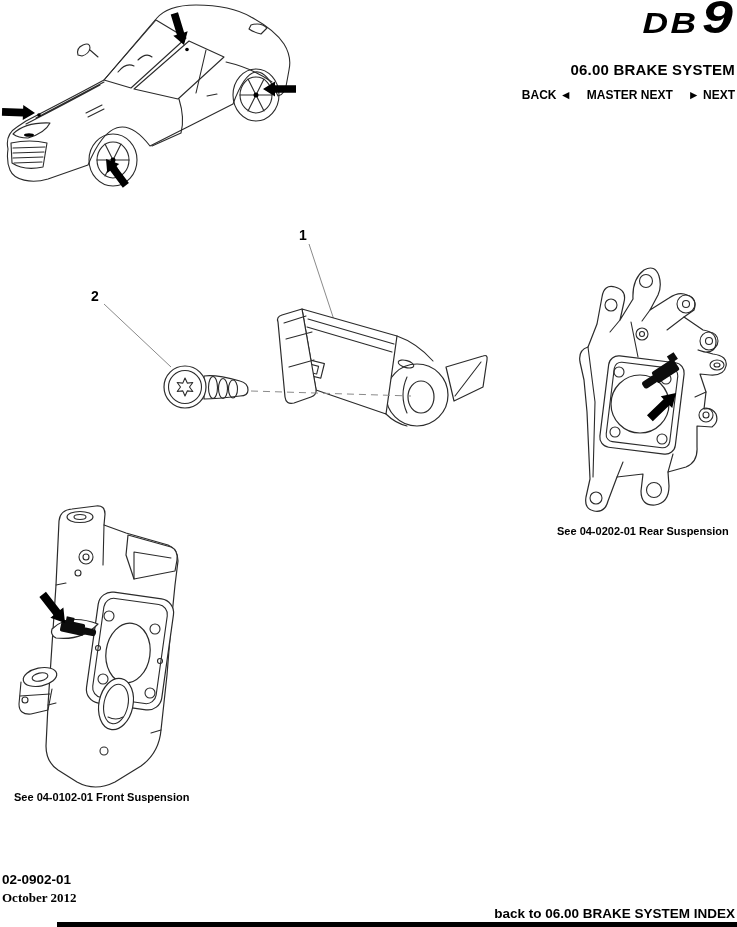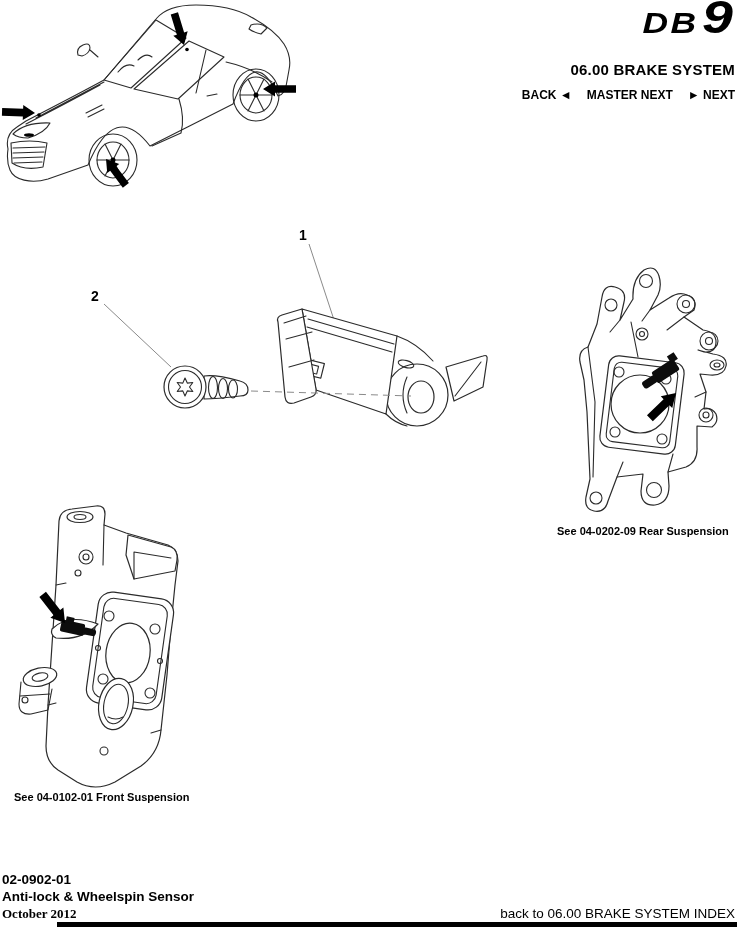--- a/index.html
+++ b/index.html
@@ -20,21 +20,21 @@
 
   
   .caption{position:absolute;font-size:11px;font-weight:bold;white-space:nowrap;}
   #cap-rear{left:557px;top:525px;}
   #cap-front{left:14px;top:791px;}
 
   
   .footer-left{position:absolute;left:2px;top:872px;font-weight:bold;
                font-size:13.5px;line-height:16.5px;white-space:nowrap;}
   .footer-left .date{font-family:Liberation Serif, serif;font-size:13px;margin-top:1px;}
-  .back-link{position:absolute;right:2px;top:906px;font-weight:normal;font-size:13.5px;}
+  .back-link{position:absolute;right:2px;top:906px;font-weight:bold;font-size:13.5px;}
   .bottom-bar{position:absolute;left:57px;top:922px;width:680px;height:5px;background:#000;}
 
   
   #car-svg{left:0;top:0;}
   #diagram-svg{left:55px;top:215px;}
   #rear-svg{left:547px;top:262px;}
   #front-svg{left:8px;top:505px;}
   .ln{fill:none;stroke:#2b2b2b;stroke-width:1.1;stroke-linejoin:round;stroke-linecap:round;}
   .fw{fill:#fff;stroke:#2b2b2b;stroke-width:1.2;stroke-linejoin:round;}
   .blk{fill:#000;stroke:none;}
@@ -178,21 +178,21 @@
     <circle class="ln" cx="119" cy="117" r="5"></circle>
   <circle class="ln" cx="115" cy="177" r="5"></circle>
     <circle class="ln" cx="68" cy="170" r="5"></circle>
   <g transform="rotate(-33 118 110)">
     <rect fill="#0d0d0d" x="106" y="103" width="26" height="13" rx="2"></rect>
     <rect fill="#0d0d0d" x="92" y="106" width="16" height="8" rx="3"></rect>
     <rect fill="#0d0d0d" x="128" y="98" width="8" height="8"></rect>
   </g>
   <use href="#arrowR" class="blk" transform="translate(129,131) rotate(-44) scale(1.1)"></use>
 </svg>
-<div id="cap-rear" class="caption">See 04-0202-09 Rear Suspension</div>
+<div id="cap-rear" class="caption">See 04-0202-01 Rear Suspension</div>
 
 <svg id="front-svg" class="abs" width="200" height="290" viewBox="0 0 200 290">
   <path class="fw" d="M51,16 Q52,5 64,4 L88,1 Q97,0 97,9 L96,20 L118,28 L160,40 Q170,44 170,56
        L167,80 L163,120 L159,170 L153,225 Q151,248 133,261 L107,277
        Q87,287 69,277 L50,265 Q38,257 38,241 L40,200 L44,140 L48,80 Z"></path>
   <path class="fw" d="M120,30 L163,42 Q170,45 169,55 L167,66 L126,74 L118,50 Z"></path>
   <path class="ln" d="M126,47 L163,53 M126,74 L126,47"></path>
   <ellipse class="ln" cx="72" cy="12" rx="13" ry="5.5"></ellipse>
     <ellipse class="ln" cx="72" cy="12" rx="6" ry="2.5"></ellipse>
   <circle class="ln" cx="78" cy="52" r="7"></circle>
@@ -222,17 +222,16 @@
   <ellipse class="fw" cx="108" cy="199" rx="17" ry="26" transform="rotate(12 108 199)"></ellipse>
   <ellipse class="ln" cx="108" cy="199" rx="12" ry="20" transform="rotate(12 108 199)"></ellipse>
   <path class="ln" d="M100,212 Q108,216 115,212"></path>
   <circle class="ln" cx="96" cy="246" r="4"></circle>
   <use href="#arrowR" class="blk" transform="translate(57,118) rotate(52) scale(1.1)"></use>
 </svg>
 <div id="cap-front" class="caption">See 04-0102-01 Front Suspension</div>
 
 <div class="footer-left">
   <div>02-0902-01</div>
-  <div>Anti-lock &amp; Wheelspin Sensor</div>
   <div class="date">October 2012</div>
 </div>
 <div class="back-link">back to 06.00 BRAKE SYSTEM INDEX</div>
 <div class="bottom-bar"></div>
 
 </body></html>

